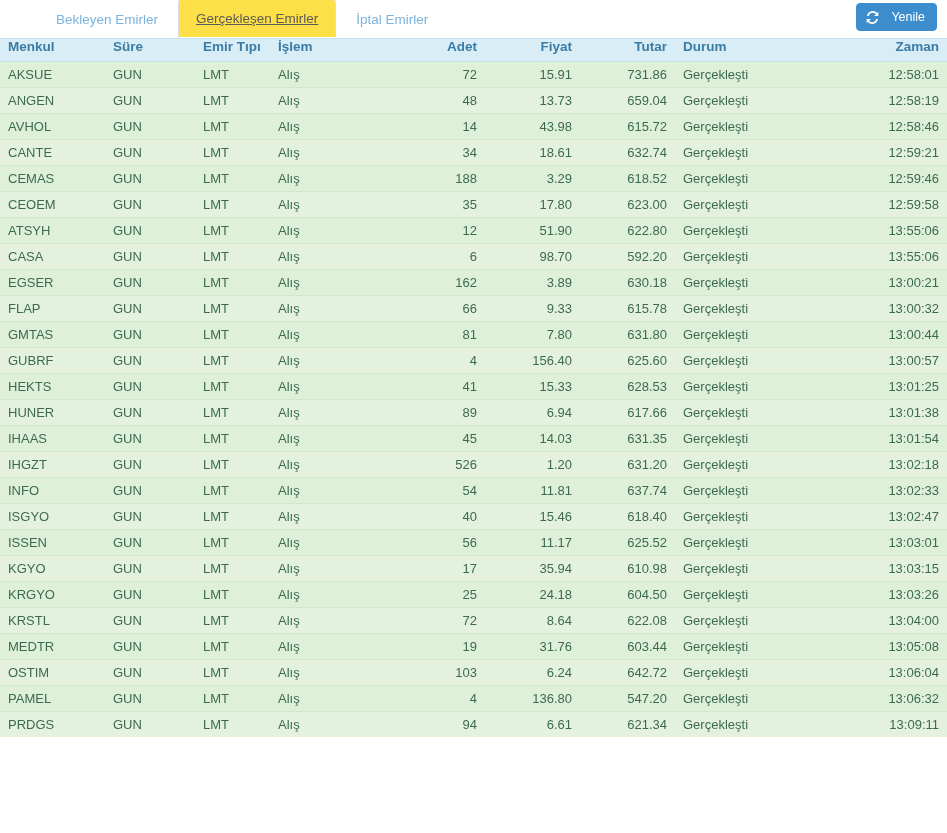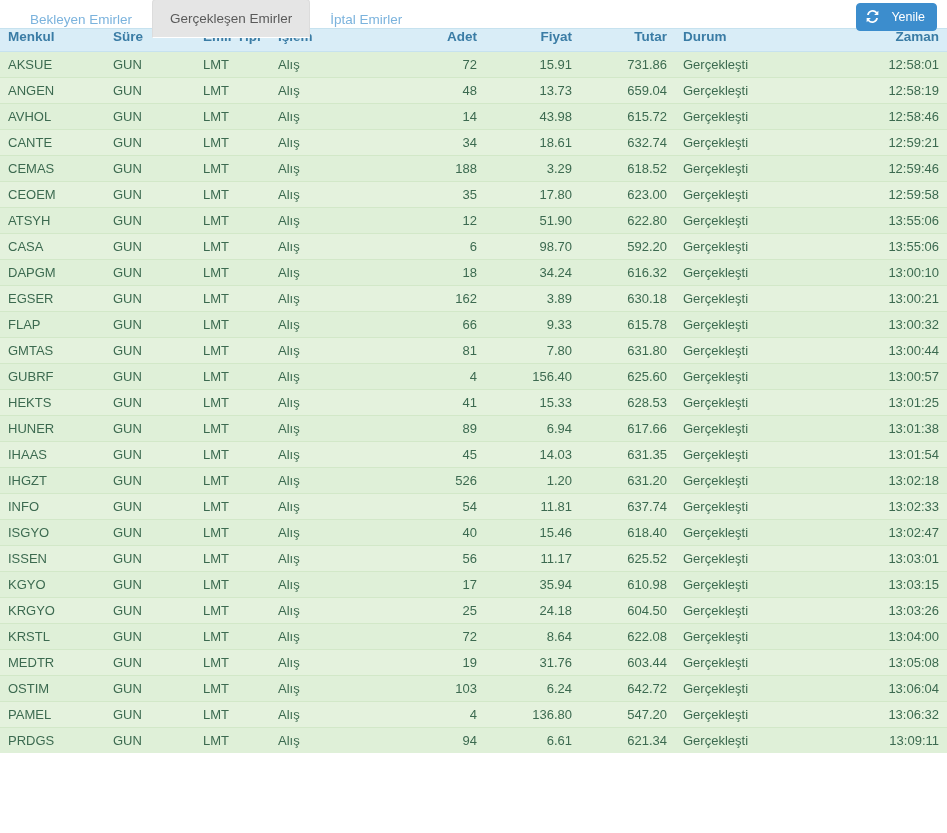--- a/index.html
+++ b/index.html
@@ -12,23 +12,24 @@
     background: #ffffff;
     font-family: "Liberation Sans", sans-serif;
     font-size: 13px;
     color: #333333;
     overflow: hidden;
   }
 
   
   .tabbar {
     position: relative;
-    height: 28px;
+    height: 38px;
     padding: 0 0 0 12px;
     box-sizing: border-box;
+    margin-left: 26px;
   }
   .tabs {
     display: flex;
     align-items: flex-end;
     height: 38px;
     list-style: none;
     margin: 0;
     padding: 0;
   }
   .tab {
@@ -39,33 +40,35 @@
     cursor: pointer;
     border: 1px solid transparent;
     border-bottom: none;
     border-radius: 4px 4px 0 0;
     margin-right: 2px;
     background: transparent;
     white-space: nowrap;
   }
   .tab.active {
     color: #5a5a5a;
-    background: #e5e5e5;
+    background: #fde047;
     border: 1px solid #dcdcdc;
     border-bottom: 1px solid #ffffff;
     position: relative;
     z-index: 3;
+    text-decoration: underline;
   }
 
   
   .refresh-btn {
     position: absolute;
     right: 10px;
     top: 3px;
     display: inline-flex;
+    align-items: center;
     gap: 12px;
     background: #3c8dcd;
     color: #ffffff;
     border: 1px solid #3c8dcd;
     border-radius: 4px;
     font-size: 12.5px;
     line-height: 14px;
     padding: 6px 11px 6px 9px;
     cursor: pointer;
     font-family: "Liberation Sans", sans-serif;
@@ -248,31 +251,20 @@
           <td class="c-left">GUN</td>
           <td class="c-left">LMT</td>
           <td class="c-left">Alış</td>
           <td class="c-right">6</td>
           <td class="c-right">98.70</td>
           <td class="c-right">592.20</td>
           <td class="c-left">Gerçekleşti</td>
           <td class="c-right">13:55:06</td>
         </tr>
         <tr>
-          <td class="c-left sym">DAPGM</td>
-          <td class="c-left">GUN</td>
-          <td class="c-left">LMT</td>
-          <td class="c-left">Alış</td>
-          <td class="c-right">18</td>
-          <td class="c-right">34.24</td>
-          <td class="c-right">616.32</td>
-          <td class="c-left">Gerçekleşti</td>
-          <td class="c-right">13:00:10</td>
-        </tr>
-        <tr>
           <td class="c-left sym">EGSER</td>
           <td class="c-left">GUN</td>
           <td class="c-left">LMT</td>
           <td class="c-left">Alış</td>
           <td class="c-right">162</td>
           <td class="c-right">3.89</td>
           <td class="c-right">630.18</td>
           <td class="c-left">Gerçekleşti</td>
           <td class="c-right">13:00:21</td>
         </tr>

